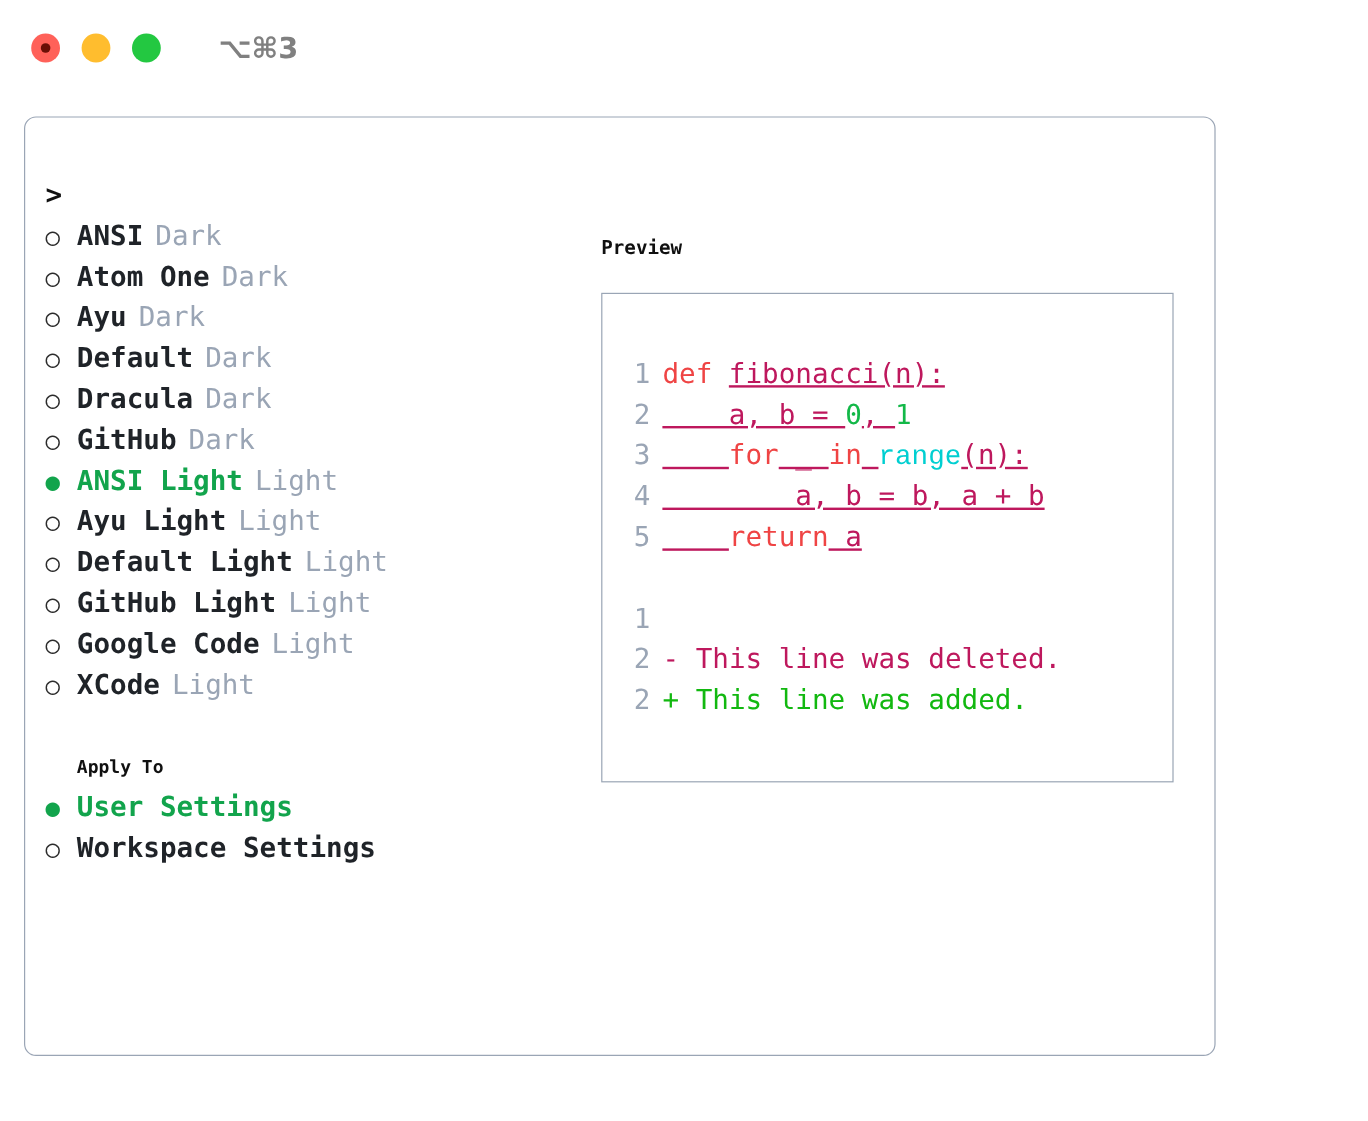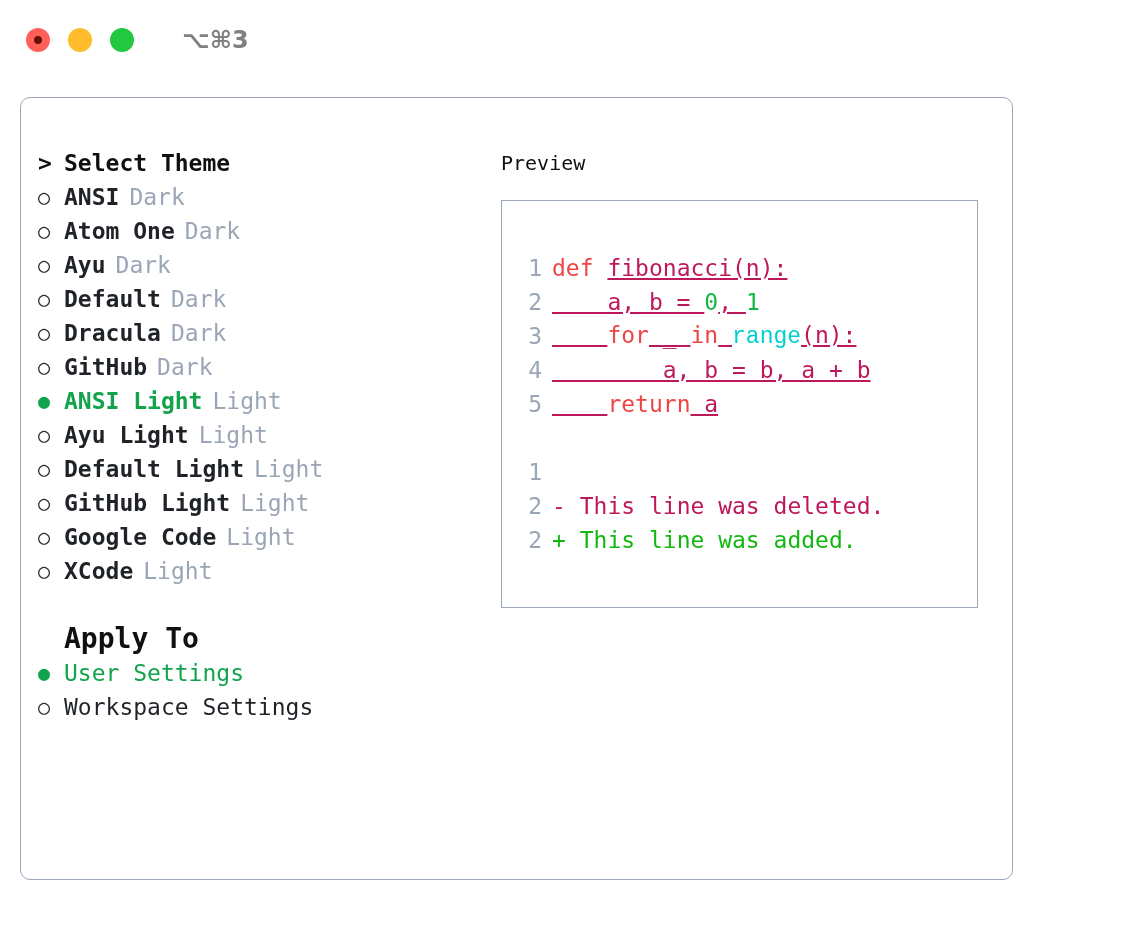--- a/index.html
+++ b/index.html
@@ -107,34 +107,34 @@
   }
   .theme-item.selected .radio { color: #12a44c; }
   .theme-item.selected .theme-name { color: #12a44c; }
   .theme-item.selected .theme-variant { color: #9aa5b5; }
 
   
   #apply-section { margin-top: 34px; }
   #apply-to-header {
     height: 34px;
     line-height: 34px;
-    font-size: 28px;
+    font-size: 15px;
     font-weight: 700;
     color: #101010;
     padding-left: 26px;
     white-space: pre;
   }
   .apply-item .radio {
     width: 26px;
     display: inline-block;
     color: #2b2b2b;
     font-size: 20px;
   }
   .apply-item .apply-label {
-    font-weight: 400;
+    font-weight: 700;
     color: #1f2328;
   }
   .apply-item.selected .radio,
   .apply-item.selected .apply-label { color: #12a44c; }
 
   
   #hint-text {
     margin-top: 36px;
     width: 400px;
     font-size: 23px;
@@ -143,25 +143,26 @@
   }
 
   
   #preview-column {
     position: absolute;
     left: 480px;
     top: 48px;
     width: 500px;
   }
   #preview-header {
-    font-size: 20px;
-    font-weight: 400;
+    font-size: 16px;
+    font-weight: 700;
     color: #101010;
     height: 34px;
     line-height: 34px;
+    margin-top: 44px;
   }
   #preview-box {
     margin-top: 20px;
     width: 477px;
     height: 408px;
     border: 1.5px solid #9aa5b5;
     box-sizing: border-box;
     background: #ffffff;
     padding: 50px 0 0 14px;
   }
@@ -207,21 +208,20 @@
   </div>
   <div id="titlebar-shortcut">⌥⌘3</div>
 </div>
 
 <div id="window-panel">
 
   <div id="theme-column">
 
     <div class="list-line" id="select-theme-header">
       <span class="hdr-caret">&gt;</span>
-      <span>Select Theme</span>
     </div>
 
     <div id="theme-list">
         <div class="list-line theme-item"><span class="radio">○</span><span class="theme-name">ANSI</span><span class="theme-variant">Dark</span></div>
         <div class="list-line theme-item"><span class="radio">○</span><span class="theme-name">Atom One</span><span class="theme-variant">Dark</span></div>
         <div class="list-line theme-item"><span class="radio">○</span><span class="theme-name">Ayu</span><span class="theme-variant">Dark</span></div>
         <div class="list-line theme-item"><span class="radio">○</span><span class="theme-name">Default</span><span class="theme-variant">Dark</span></div>
         <div class="list-line theme-item"><span class="radio">○</span><span class="theme-name">Dracula</span><span class="theme-variant">Dark</span></div>
         <div class="list-line theme-item"><span class="radio">○</span><span class="theme-name">GitHub</span><span class="theme-variant">Dark</span></div>
         <div class="list-line theme-item selected"><span class="radio">●</span><span class="theme-name">ANSI Light</span><span class="theme-variant">Light</span></div>

